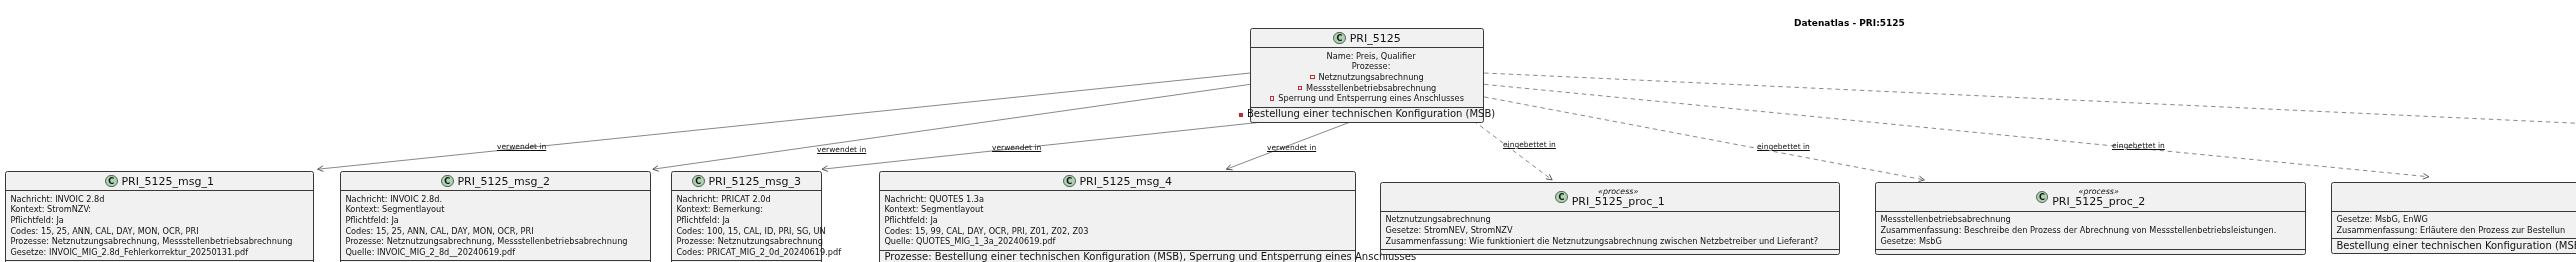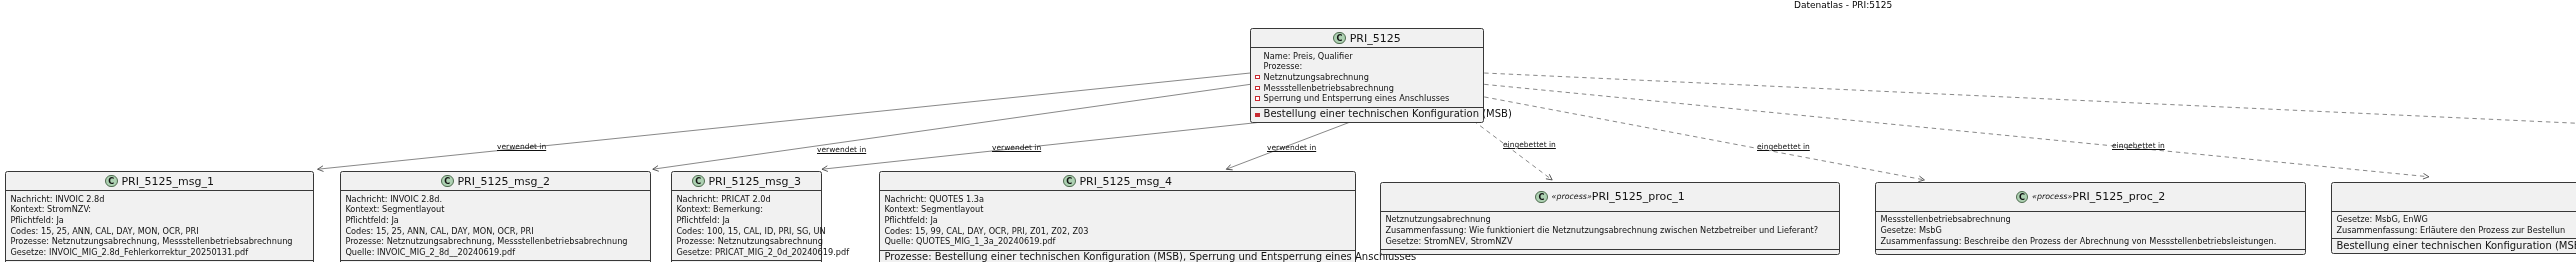--- a/index.html
+++ b/index.html
@@ -4,46 +4,46 @@
 <style>
   html,body{margin:0;padding:0;}
   body{
     width:2576px;height:263px;position:relative;overflow:hidden;
     background:#ffffff;
     font-family:"DejaVu Sans","Liberation Sans",sans-serif;
     color:#121212;
   }
   #edges{position:absolute;left:0;top:0;z-index:1;}
   .page-title{
-    position:absolute;left:1794px;top:0;z-index:3;
-    font-size:9px;font-weight:normal;color:#000;white-space:nowrap;
+    position:absolute;left:1794px;top:18px;z-index:3;
+    font-size:9px;font-weight:bold;color:#000;white-space:nowrap;
   }
   .uml-box{
     position:absolute;z-index:2;box-sizing:border-box;
     background:#f1f1f1;border:0.6px solid #383838;border-radius:2.5px;
   }
   .uml-header{
     display:flex;justify-content:center;align-items:center;gap:3.8px;
     border-bottom:0.6px solid #383838;padding:2.5px 5px;min-height:12.6px;
   }
   .uml-header.tall{min-height:22.6px;}
   .circle-c{
     width:12.6px;height:12.6px;border-radius:50%;flex:0 0 12.6px;
     background:#add1b2;border:0.6px solid #4f6b4f;box-sizing:border-box;
     display:flex;align-items:center;justify-content:center;
     font-size:8.2px;font-weight:bold;color:#111;
   }
   .uml-name{font-size:11px;white-space:nowrap;}
-  .stereo-wrap{display:flex;flex-direction:row;align-items:center;line-height:9.4px;}
+  .stereo-wrap{display:flex;flex-direction:column;align-items:center;line-height:9.4px;}
   .stereotype{font-size:7.9px;font-style:italic;white-space:nowrap;}
   .uml-body{padding:2.5px 4.4px;font-size:8.2px;line-height:10.7px;}
   .uml-methods{border-top:0.6px solid #383838;padding:1.9px 4.4px;font-size:10px;line-height:10.7px;}
   .uml-empty{border-top:0.6px solid #383838;height:4.4px;}
   .uml-line{white-space:nowrap;}
-  .row{display:flex;align-items:center;white-space:nowrap;}
+  .row{display:flex;align-items:center;white-space:nowrap;justify-content:center;}
   .ic{flex:0 0 8.2px;width:8.2px;display:flex;align-items:center;}
   .sq{width:4.4px;height:4.4px;box-sizing:border-box;}
   .sq.hollow{border:0.9px solid #c82930;background:#ffffff;}
   .sq.filled{background:#c82930;}
   .edge-label{
     position:absolute;z-index:3;font-size:7.5px;color:#111;white-space:nowrap;text-decoration:underline;
   }
 </style>
 </head>
 <body>
@@ -155,21 +155,21 @@
   <div class="uml-header">
     <span class="circle-c">C</span>
     <span class="uml-name">PRI_5125_msg_3</span>
   </div>
   <div class="uml-body">
     <div class="uml-line">Nachricht: PRICAT 2.0d</div>
     <div class="uml-line">Kontext: Bemerkung:</div>
     <div class="uml-line">Pflichtfeld: Ja</div>
     <div class="uml-line">Codes: 100, 15, CAL, ID, PRI, SG, UN</div>
     <div class="uml-line">Prozesse: Netznutzungsabrechnung</div>
-    <div class="uml-line">Gesetze: PRICAT_MIG_2_0d_20240619.pdf</div>
+    <div class="uml-line">Codes: PRICAT_MIG_2_0d_20240619.pdf</div>
   </div>
   <div class="uml-empty"></div>
 </div>
 
 <div class="uml-box" style="left:879px;top:171px;width:477px;">
   <div class="uml-header">
     <span class="circle-c">C</span>
     <span class="uml-name">PRI_5125_msg_4</span>
   </div>
   <div class="uml-body">
@@ -187,38 +187,38 @@
 <div class="uml-box" style="left:1380px;top:182px;width:460px;">
   <div class="uml-header tall">
     <span class="circle-c">C</span>
     <span class="stereo-wrap">
       <span class="stereotype">«process»</span>
       <span class="uml-name">PRI_5125_proc_1</span>
     </span>
   </div>
   <div class="uml-body">
     <div class="uml-line">Netznutzungsabrechnung</div>
+    <div class="uml-line">Gesetze: StromNEV, StromNZV</div>
     <div class="uml-line">Zusammenfassung: Wie funktioniert die Netznutzungsabrechnung zwischen Netzbetreiber und Lieferant?</div>
-    <div class="uml-line">Gesetze: StromNEV, StromNZV</div>
   </div>
   <div class="uml-empty"></div>
 </div>
 
 <div class="uml-box" style="left:1875px;top:182px;width:431px;">
   <div class="uml-header tall">
     <span class="circle-c">C</span>
     <span class="stereo-wrap">
       <span class="stereotype">«process»</span>
       <span class="uml-name">PRI_5125_proc_2</span>
     </span>
   </div>
   <div class="uml-body">
     <div class="uml-line">Messstellenbetriebsabrechnung</div>
+    <div class="uml-line">Zusammenfassung: Beschreibe den Prozess der Abrechnung von Messstellenbetriebsleistungen.</div>
     <div class="uml-line">Gesetze: MsbG</div>
-    <div class="uml-line">Zusammenfassung: Beschreibe den Prozess der Abrechnung von Messstellenbetriebsleistungen.</div>
   </div>
   <div class="uml-empty"></div>
 </div>
 
 <div class="uml-box" style="left:2331px;top:182px;width:415px;">
   <div class="uml-header tall"></div>
   <div class="uml-body">
     <div class="uml-line">Gesetze: MsbG, EnWG</div>
     <div class="uml-line">Zusammenfassung: Erläutere den Prozess zur Bestellun</div>
   </div>

